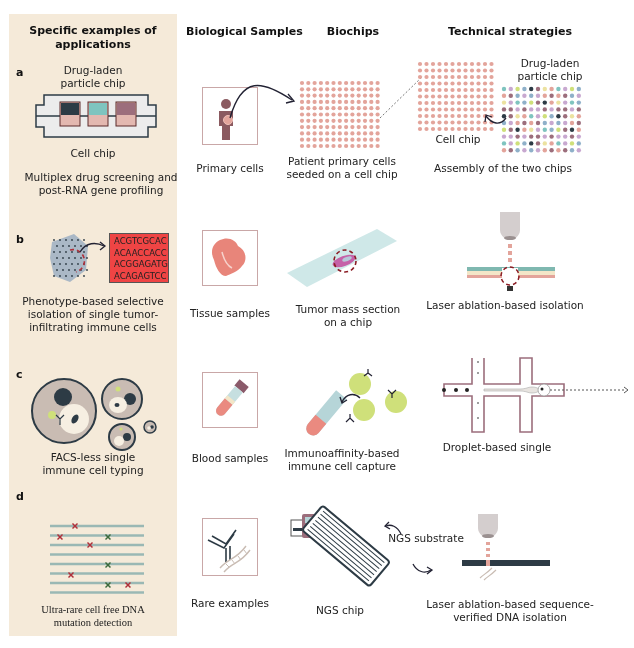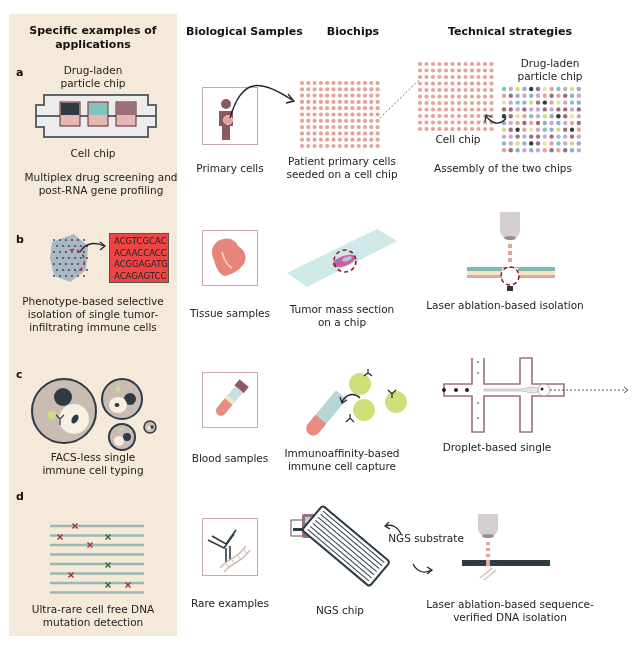--- a/index.html
+++ b/index.html
@@ -550,21 +550,21 @@
   <path d="M20 22 C22 30 26 36 30 38" fill="none" stroke="#f6d2cc" stroke-width="1.5"></path>
 </svg>
 <div class="t" style="left:186px;top:307px;width:88px;">Tissue samples</div>
 
 <svg style="left:285px;top:225px;" width="115" height="70">
   <path d="M2 48 L92 4 L112 16 L22 62 Z" fill="#cfe8e8"></path>
   <ellipse cx="59" cy="36" rx="12" ry="5" fill="#c561a8" transform="rotate(-20 59 36)"></ellipse>
   <ellipse cx="62" cy="34" rx="5" ry="2" fill="#b7c6d8" transform="rotate(-20 62 34)"></ellipse>
   <circle cx="60" cy="36" r="11" fill="none" stroke="#8b1c24" stroke-width="1.6" stroke-dasharray="4,3"></circle>
 </svg>
-<div class="t" style="left:283px;top:303px;width:118px;">
+<div class="t" style="left:289px;top:303px;width:118px;">
   <div>Tumor mass section</div>
   <div>on a chip</div>
 </div>
 
 <svg style="left:462px;top:210px;" width="110" height="80">
   <path d="M38 2 H58 V20 C58 26 52 30 48 30 C44 30 38 26 38 20 Z" fill="#d4cece"></path>
   <ellipse cx="48" cy="28" rx="6" ry="2" fill="#9a9090"></ellipse>
   <g fill="#e3a49b">
       <rect x="46" y="34" width="4" height="4"></rect>
       <rect x="46" y="41" width="4" height="4"></rect>
@@ -702,21 +702,21 @@
     </g>
     <g>
       <line x1="55.5" y1="60.5" x2="60.5" y2="65.5" stroke="#3d6b3c" stroke-width="1.5"></line>
       <line x1="60.5" y1="60.5" x2="55.5" y2="65.5" stroke="#3d6b3c" stroke-width="1.5"></line>
     </g>
     <g>
       <line x1="75.5" y1="60.5" x2="80.5" y2="65.5" stroke="#b0303a" stroke-width="1.5"></line>
       <line x1="80.5" y1="60.5" x2="75.5" y2="65.5" stroke="#b0303a" stroke-width="1.5"></line>
     </g>
   </svg>
-<div class="t" style="left:9px;top:603px;width:168px;">
+<div class="t" style="left:9px;top:603px;width:168px;font-family:Liberation Serif, serif;">
   <div>Ultra-rare cell free DNA</div>
   <div>mutation detection</div>
 </div>
 
 <div class="box" style="left:202px;top:518px;width:54px;height:56px;"></div>
 <svg style="left:202px;top:518px;" width="56" height="56">
   <path d="M6 22 L22 30 L32 16 M10 18 L24 26 L34 12" fill="none" stroke="#2d3b45" stroke-width="1.6"></path>
   <path d="M24 30 V44 M28 28 V42" fill="none" stroke="#2d3b45" stroke-width="1.6"></path>
   <path d="M18 50 C26 40 34 42 44 28 M22 54 C30 44 38 46 48 32" fill="none" stroke="#c9bcb3" stroke-width="1.4"></path>
   <g stroke="#c9bcb3" stroke-width="1">

